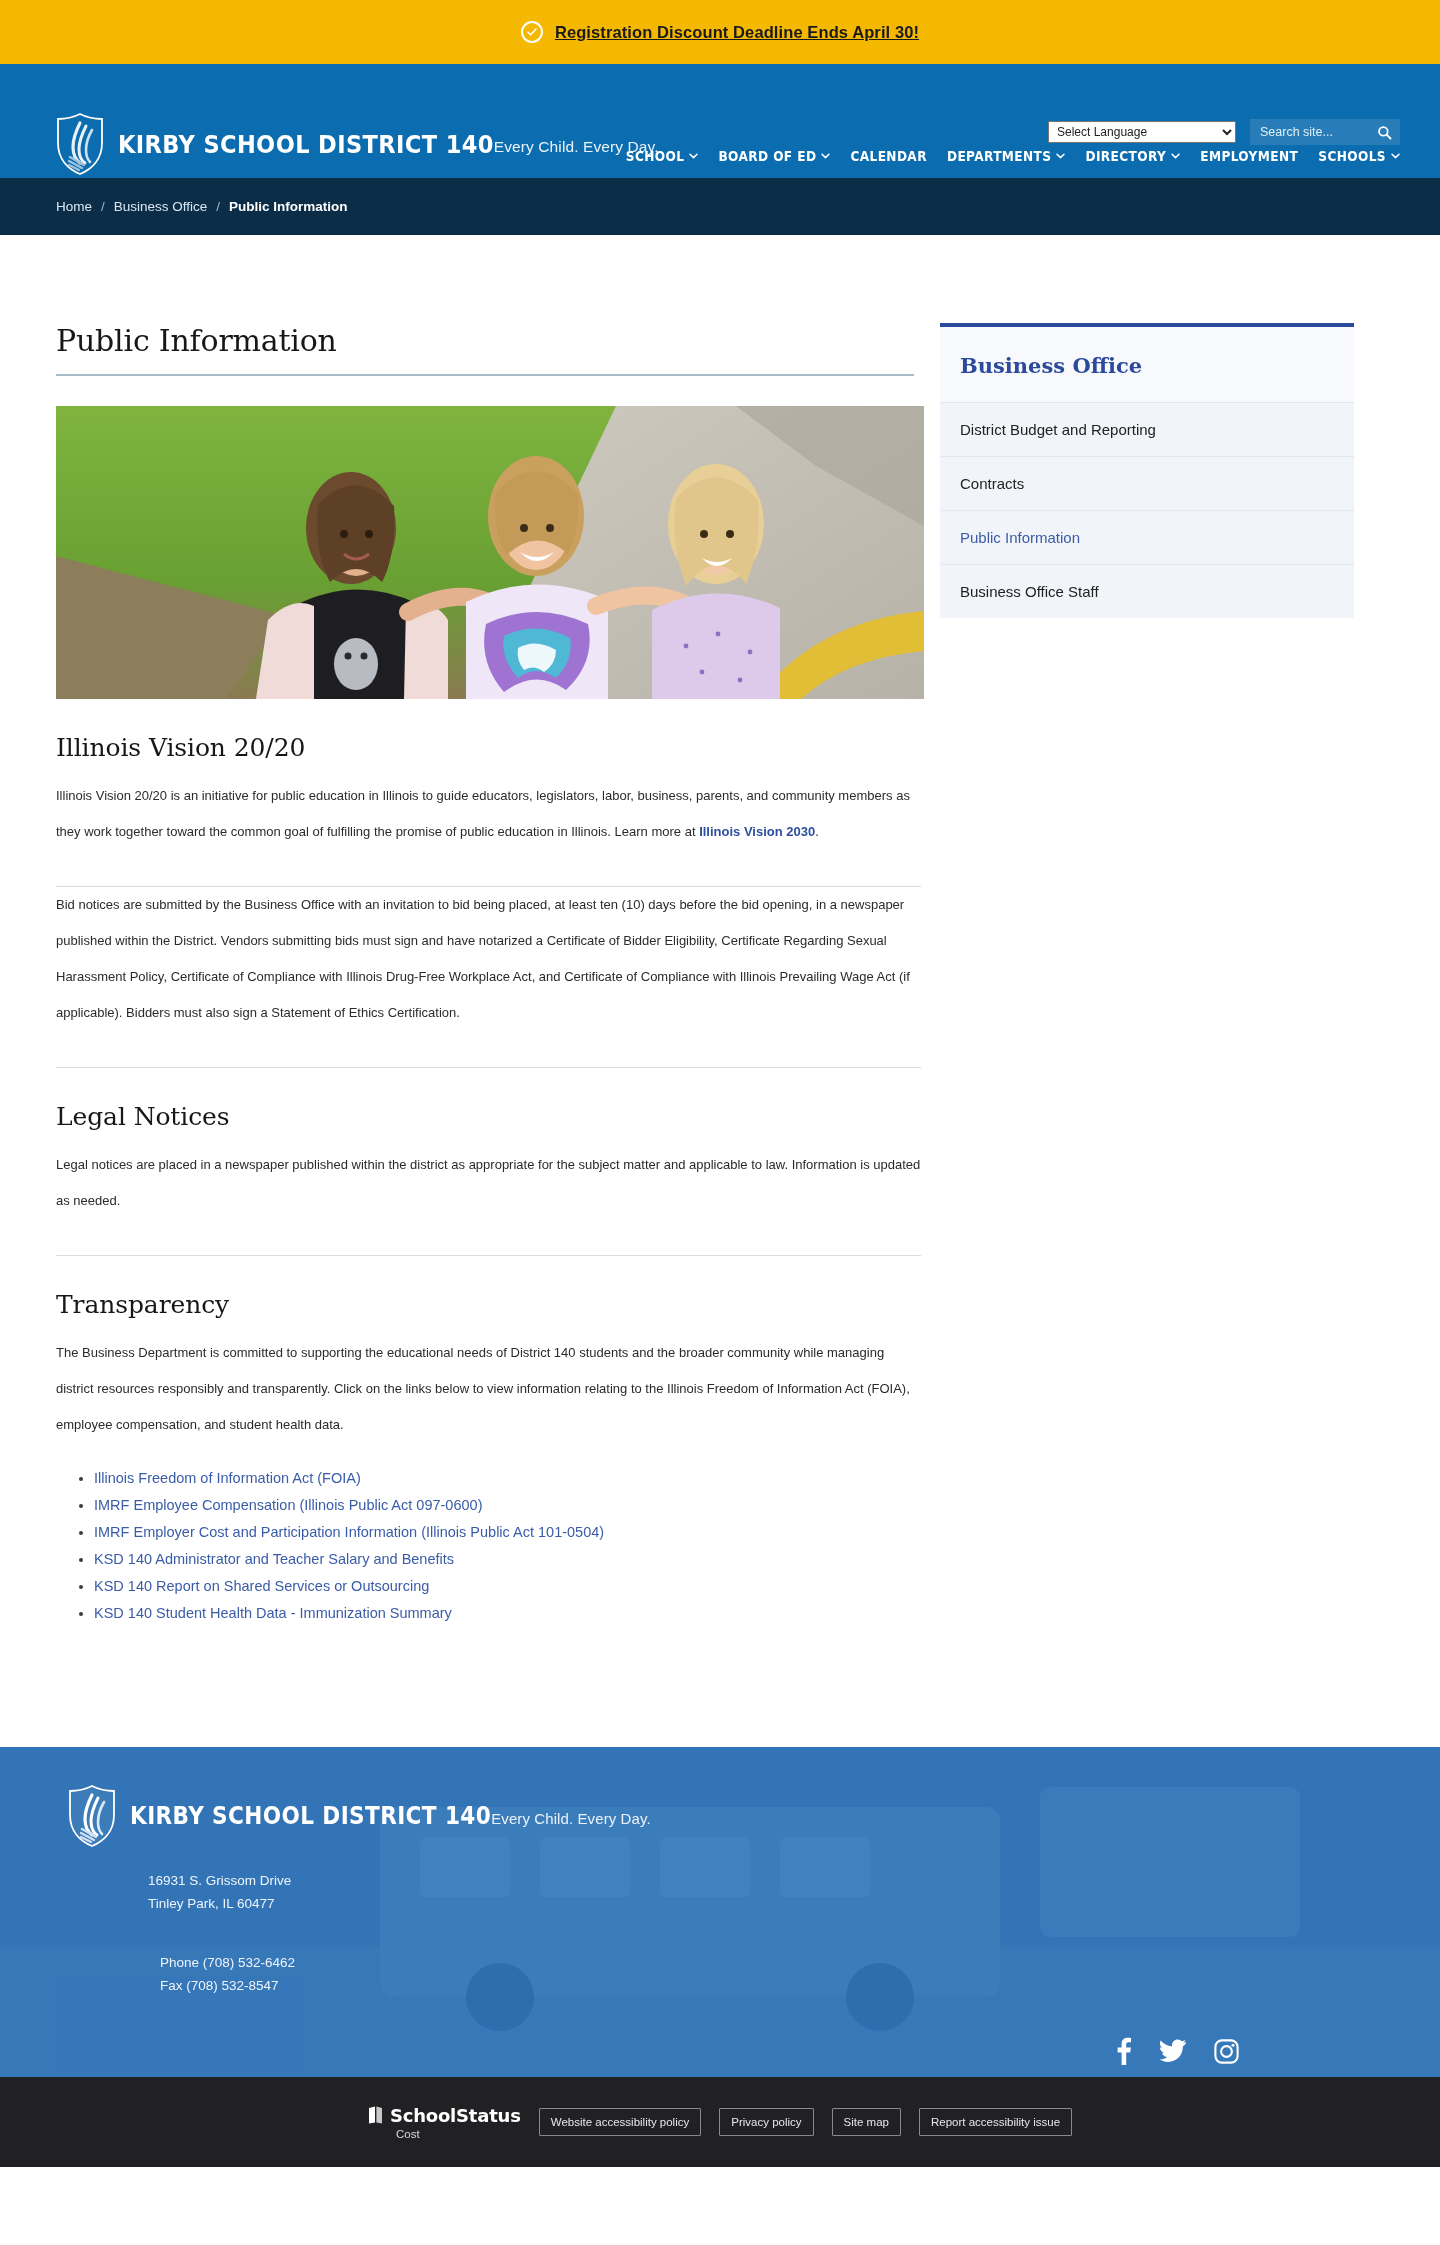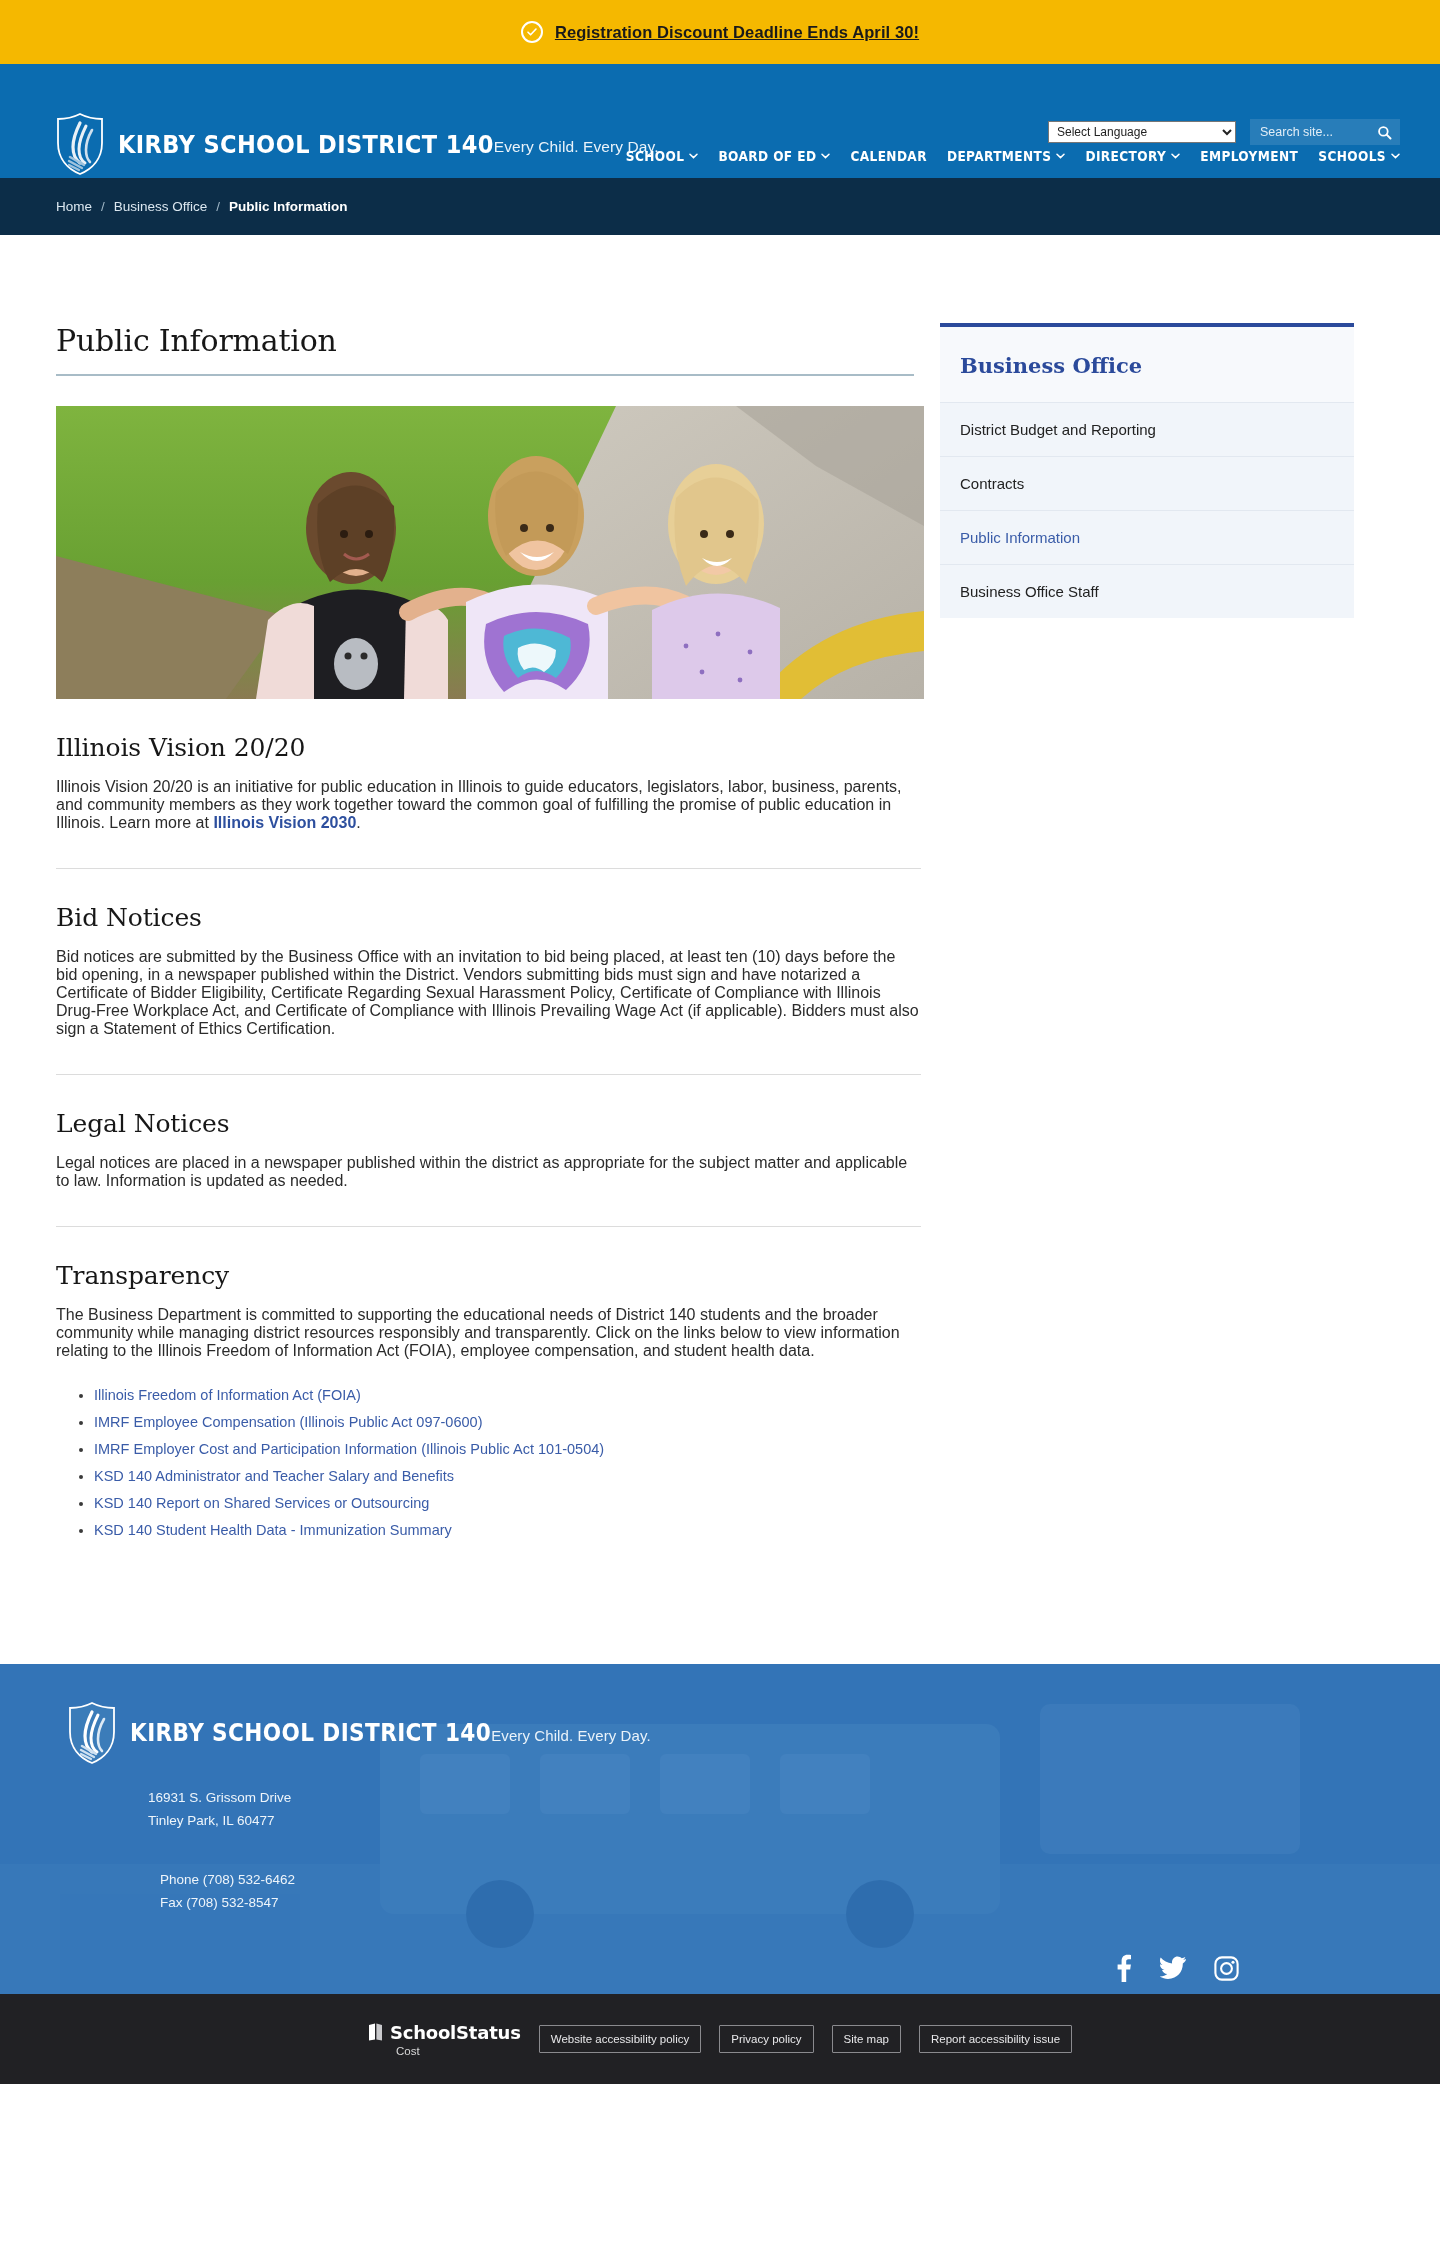--- a/index.html
+++ b/index.html
@@ -181,22 +181,22 @@
 
   h2.section-head {
     font-family: "DejaVu Serif", serif;
     font-size: 25px;
     font-weight: normal;
     color: #171717;
     margin: 34px 0 16px 0;
     letter-spacing: -0.1px;
   }
   p.body-text {
-    font-size: 16px;
-    line-height: 18px;
+    font-size: 13px;
+    line-height: 36px;
     color: #2b2b2b;
     width: 865px;
   }
   .inline-link {
     color: #2d4f9e;
     font-weight: bold;
     text-decoration: none;
     cursor: pointer;
   }
   .rule {
@@ -508,21 +508,20 @@
           <circle cx="694" cy="246" r="2.4" fill="#8e6fc0"></circle>
             <circle cx="646" cy="266" r="2.4" fill="#8e6fc0"></circle>
           <circle cx="684" cy="274" r="2.4" fill="#8e6fc0"></circle>
         </svg>
       </div>
 
       <h2 class="section-head">Illinois Vision 20/20</h2>
       <p class="body-text"><span>Illinois Vision 20/20 is an initiative for public education in Illinois to guide educators, legislators, labor, business, parents, and community members as they work together toward the common goal of fulfilling the promise of public education in Illinois. Learn more at </span><a class="inline-link">Illinois Vision 2030</a><span>.</span></p>
       <div class="rule"></div>
 
-      <h2 class="section-head">Bid Notices</h2>
       <p class="body-text">Bid notices are submitted by the Business Office with an invitation to bid being placed, at least ten (10) days before the bid opening, in a newspaper published within the District. Vendors submitting bids must sign and have notarized a Certificate of Bidder Eligibility, Certificate Regarding Sexual Harassment Policy, Certificate of Compliance with Illinois Drug-Free Workplace Act, and Certificate of Compliance with Illinois Prevailing Wage Act (if applicable). Bidders must also sign a Statement of Ethics Certification.</p>
       <div class="rule"></div>
 
       <h2 class="section-head">Legal Notices</h2>
       <p class="body-text">Legal notices are placed in a newspaper published within the district as appropriate for the subject matter and applicable to law. Information is updated as needed.</p>
       <div class="rule"></div>
 
       <h2 class="section-head">Transparency</h2>
       <p class="body-text">The Business Department is committed to supporting the educational needs of District 140 students and the broader community while managing district resources responsibly and transparently. Click on the links below to view information relating to the Illinois Freedom of Information Act (FOIA), employee compensation, and student health data.</p>
 

